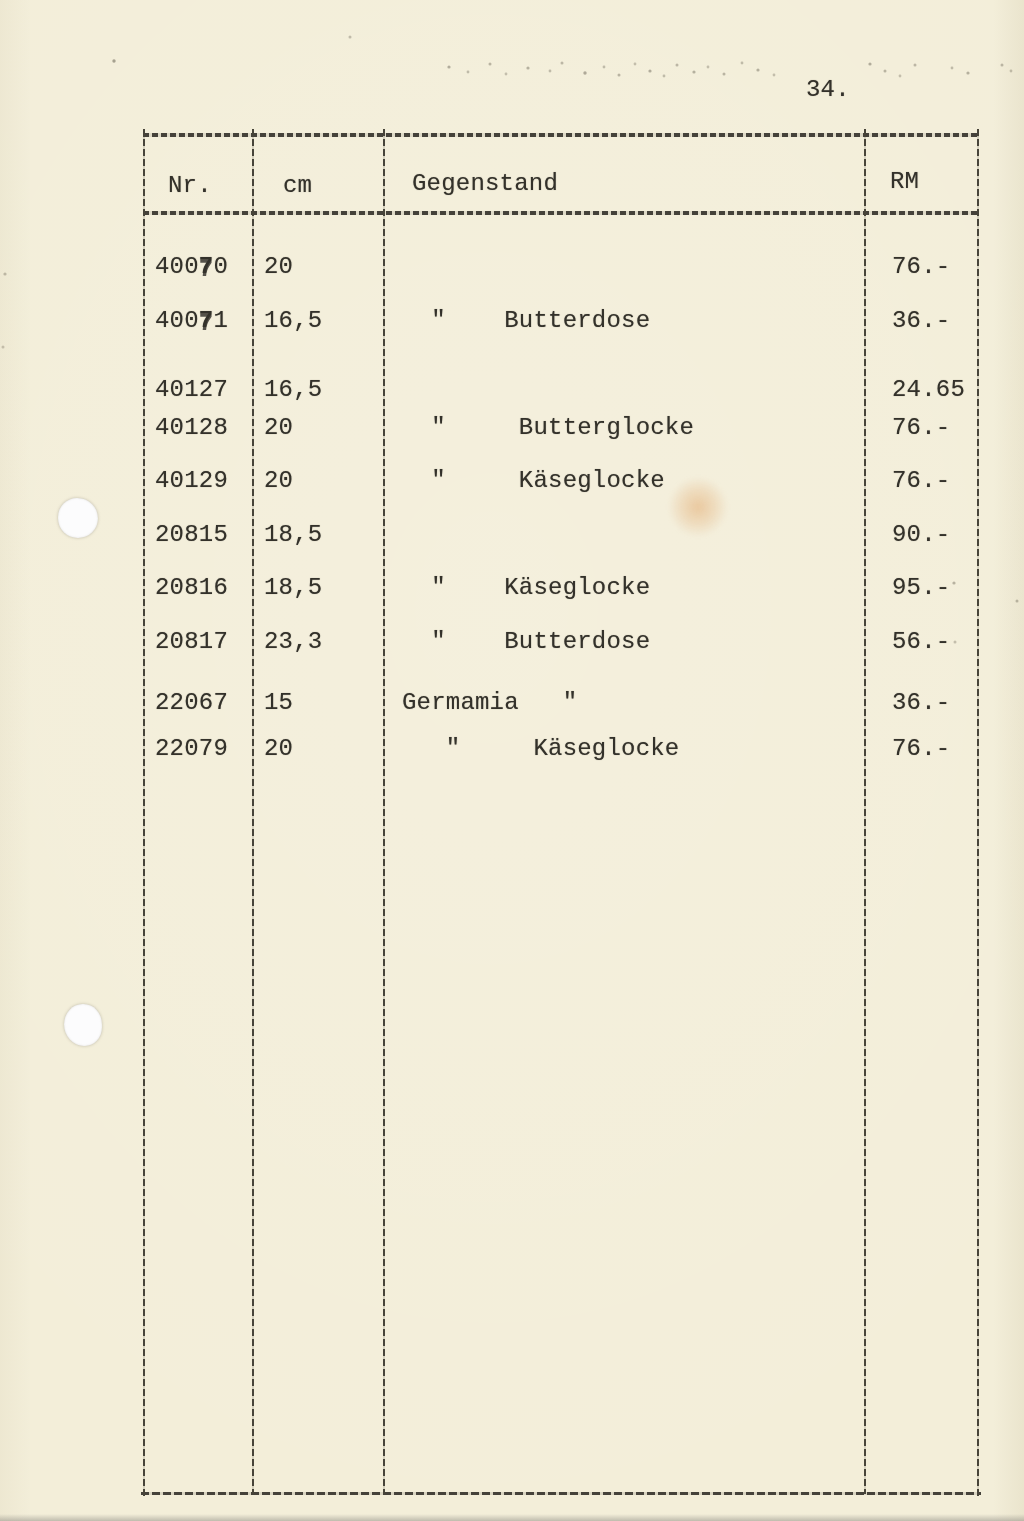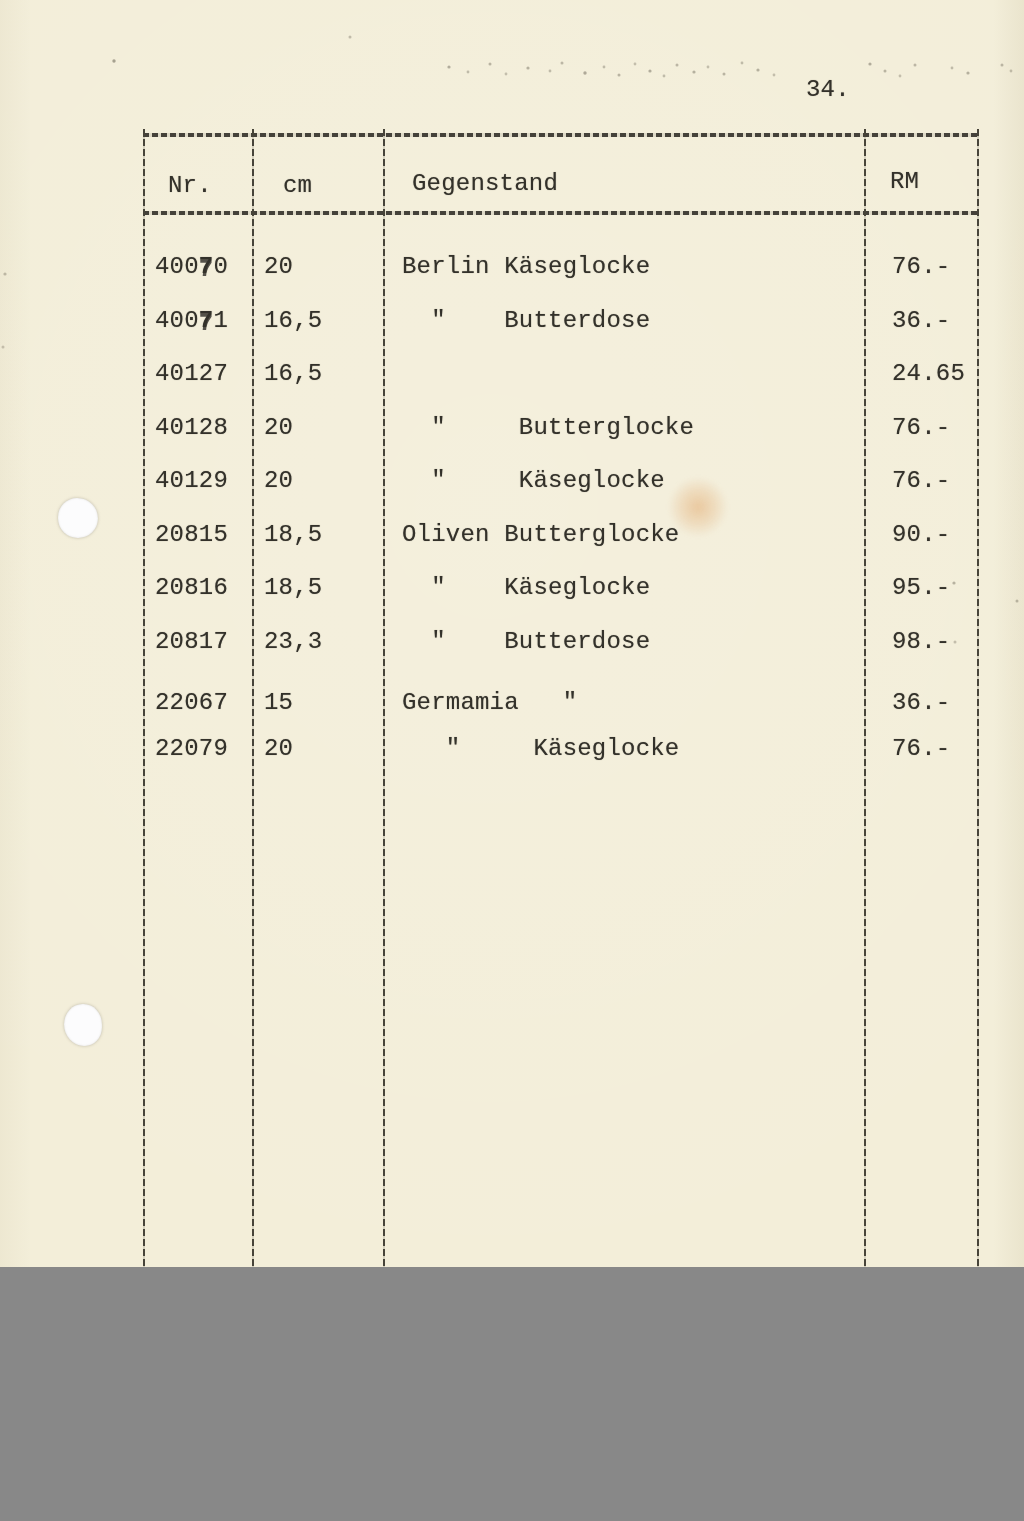--- a/index.html
+++ b/index.html
@@ -1,17 +1,17 @@
 <!DOCTYPE html>
 <html><head>
 <meta charset="utf-8">
 <style>
   html,body{margin:0;padding:0;background:#888;}
   .page{
-    position:relative;width:1024px;height:1267px;overflow:hidden;
+    position:relative;width:1024px;height:1521px;overflow:hidden;
     font-family:"Liberation Mono","DejaVu Sans Mono",monospace;
     color:#33312a;
     background:
       radial-gradient(140% 120% at 48% 40%, rgba(255,255,255,.10) 0%, rgba(255,255,255,0) 55%),
       linear-gradient(90deg, rgba(186,176,140,.10) 0, rgba(186,176,140,0) 3%, rgba(186,176,140,0) 97%, rgba(186,176,140,.16) 100%),
       #f3eed9;
   }
   .txt{
     position:absolute;font-size:24px;line-height:28px;white-space:pre;
     text-shadow:0 0 1px rgba(51,49,42,.45);
@@ -81,32 +81,31 @@
     <div>
       <div class="txt" style="left:168px;top:172px;">Nr.</div>
       <div class="txt" style="left:283px;top:172px;">cm</div>
       <div class="txt" style="left:412px;top:170px;">Gegenstand</div>
       <div class="txt" style="left:890px;top:168px;">RM</div>
     </div>
 
     <div class="row" style="top:253px;">
       <div class="cell nr txt"><span>400</span><span class="strike">7</span><span>0</span></div>
       <div class="cell cm txt">20</div>
-      <div class="cell gg txt">Berlin Käseglocke</div>
       <div class="cell rm txt">76.-</div>
     </div>
 
     <div class="row" style="top:307px;">
       <div class="cell nr txt"><span>400</span><span class="strike">7</span><span>1</span></div>
       <div class="cell cm txt">16,5</div>
       <div class="cell gg txt">  "    Butterdose</div>
       <div class="cell rm txt">36.-</div>
     </div>
 
-    <div class="row" style="top:360px;">
+    <div class="row" style="top:376px;">
       <div class="cell nr txt">40127</div>
       <div class="cell cm txt">16,5</div>
       <div class="cell rm txt">24.65</div>
     </div>
 
     <div class="row" style="top:414px;">
       <div class="cell nr txt">40128</div>
       <div class="cell cm txt">20</div>
       <div class="cell gg txt">  "     Butterglocke</div>
       <div class="cell rm txt">76.-</div>
@@ -115,36 +114,35 @@
     <div class="row" style="top:467px;">
       <div class="cell nr txt">40129</div>
       <div class="cell cm txt">20</div>
       <div class="cell gg txt">  "     Käseglocke</div>
       <div class="cell rm txt">76.-</div>
     </div>
 
     <div class="row" style="top:521px;padding-left:7px;">
       <div class="cell nr txt">20815</div>
       <div class="cell cm txt">18,5</div>
-      <div class="cell gg txt">Oliven Butterglocke</div>
       <div class="cell rm txt">90.-</div>
     </div>
 
     <div class="row" style="top:574px;">
       <div class="cell nr txt">20816</div>
       <div class="cell cm txt">18,5</div>
       <div class="cell gg txt">  "    Käseglocke</div>
       <div class="cell rm txt">95.-</div>
     </div>
 
     <div class="row" style="top:628px;">
       <div class="cell nr txt">20817</div>
       <div class="cell cm txt">23,3</div>
       <div class="cell gg txt">  "    Butterdose</div>
-      <div class="cell rm txt">98.-</div>
+      <div class="cell rm txt">56.-</div>
     </div>
 
     <div class="row" style="top:681px;margin-top:8px;">
       <div class="cell nr txt">22067</div>
       <div class="cell cm txt">15</div>
       <div class="cell gg txt">Germamia   "</div>
       <div class="cell rm txt">36.-</div>
     </div>
 
     <div class="row" style="top:735px;">

